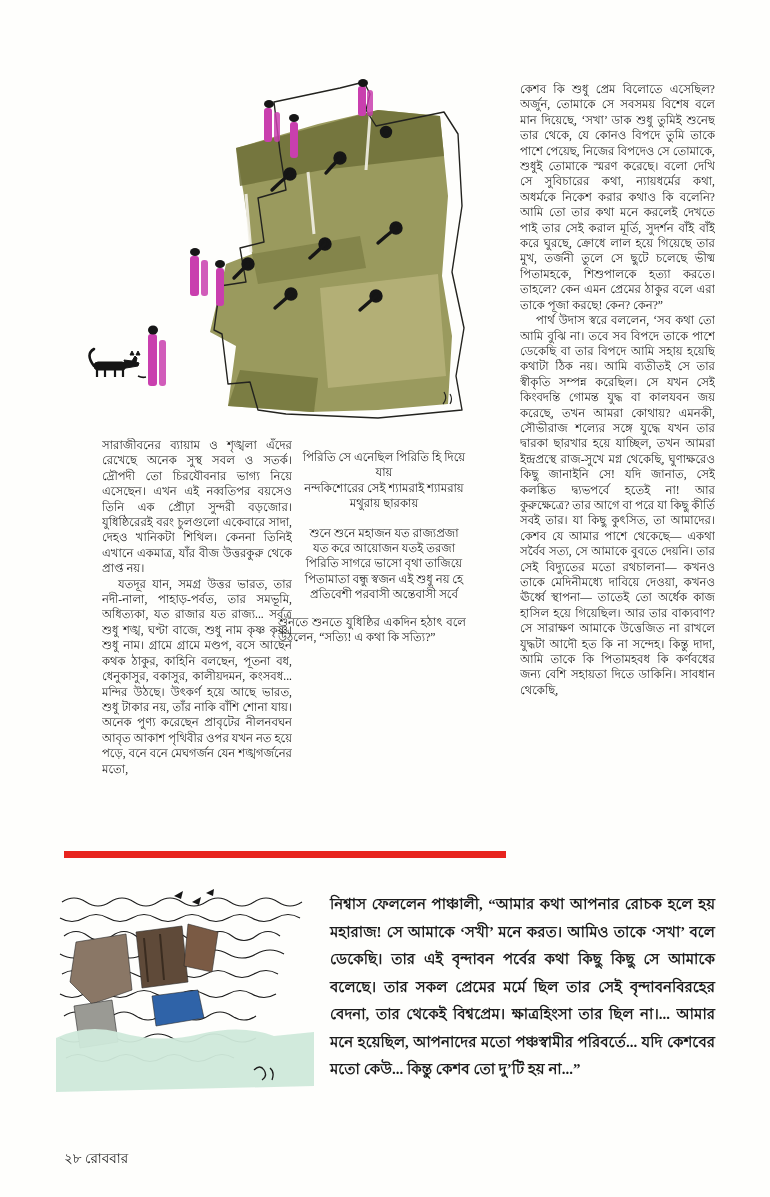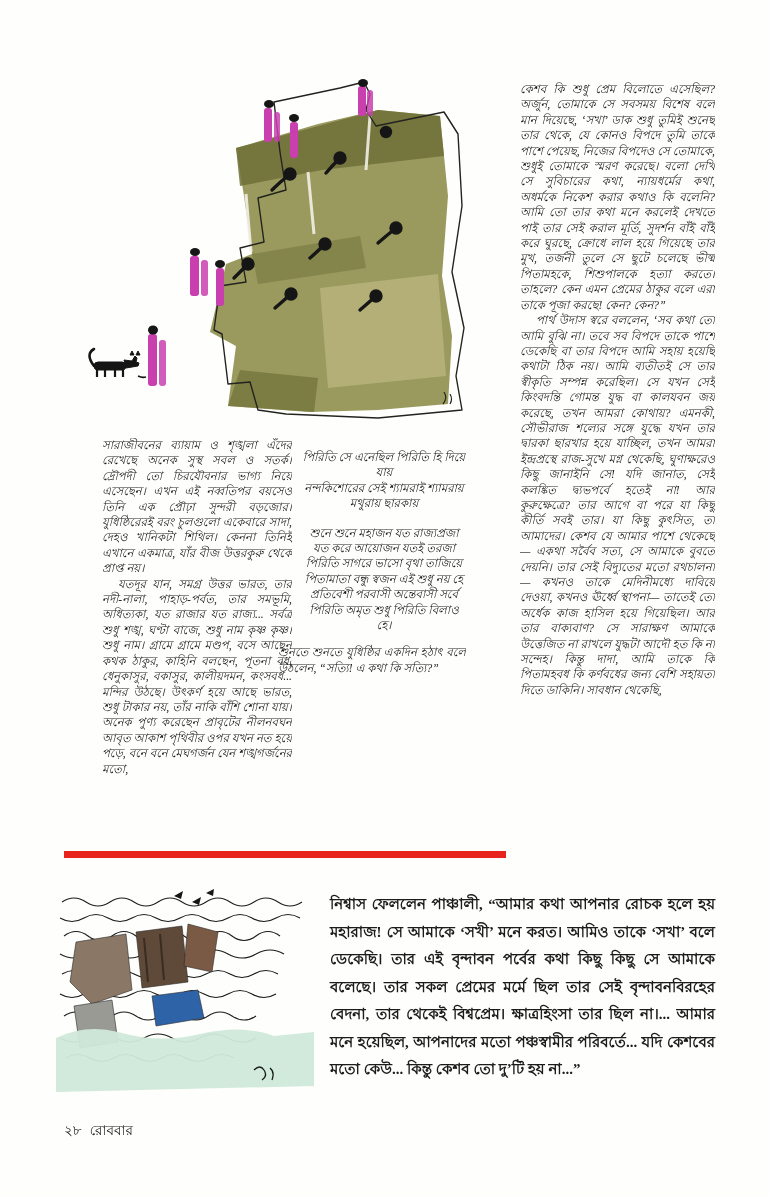--- a/index.html
+++ b/index.html
@@ -1,38 +1,38 @@
 <!DOCTYPE html>
 <html><head>
 <meta charset="utf-8">
 <style>
   html,body { margin:0; padding:0; background:#e9e9e9; }
   .page {
     position:relative; width:770px; height:1197px; margin:0 auto;
     background:#fefefc; overflow:hidden;
     font-family:"Liberation Serif", serif; color:#1c1c1c;
   }
-  .col { position:absolute; text-align:justify; font-size:11.6px; line-height:15.4px; overflow:hidden;font-style:italic; }
+  .col { position:absolute; text-align:justify; font-size:11.6px; line-height:15.4px; overflow:hidden; }
   .col p { margin:0; }
   .col p.indent { text-indent:16px; }
   .col-left   { left:64px;  top:438px; width:190px; height:412px;margin-left:38px; }
   .col-middle { left:278px; top:438px; width:188px; height:412px; }
   .col-right  { left:520px; top:82px;  width:195px; height:768px; }
   .verse { margin:12px 0 12px 24px; text-align:center; }
   .verse .vline { line-height:15.4px; }
   .verse-gap { margin-top:14px; }
   .closing { margin-top:14px; }
   .top-art    { position:absolute; left:78px; top:76px; }
   .bottom-art { position:absolute; left:56px; top:886px; }
   .rule-svg   { position:absolute; left:64px; top:851px; }
   .pull-quote {
     position:absolute; left:330px; top:891px; width:385px;
     font-size:15px; font-weight:bold; line-height:27.5px; text-align:justify;
   }
-  .footer { position:absolute; left:64px; top:1120px; font-size:13.5px;font-family:Liberation Mono, monospace; }
+  .footer { position:absolute; left:64px; top:1148px; font-size:13.5px; }
 </style>
 </head>
 <body>
 
 <div class="page">
 
   <svg class="top-art" width="392" height="356" viewBox="0 0 392 356">
 
     <g>
       <path d="M158,72 L240,48 L300,34 L362,40 L370,120 L364,200 L374,260 L370,328 L300,334 L232,336 L150,330 L158,270 L132,256 L148,188 L174,178 L166,120 Z" fill="#9a9a5e"></path>
@@ -115,21 +115,20 @@
     <div class="verse">
       <div class="vline">পিরিতি সে এনেছিল পিরিতি হি দিয়ে যায়</div>
       <div class="vline">নন্দকিশোরের সেই শ্যামরাই শ্যামরায়</div>
       <div class="vline">মথুরায় ছারকায়</div>
       <div class="verse-gap"></div>
       <div class="vline">শুনে শুনে মহাজন যত রাজ্যপ্রজা</div>
       <div class="vline">যত করে আয়োজন যতই তরজা</div>
       <div class="vline">পিরিতি সাগরে ভাসো বৃথা তাজিয়ে</div>
       <div class="vline">পিতামাতা বন্ধু স্বজন এই শুধু নয় হে</div>
       <div class="vline">প্রতিবেশী পরবাসী অন্তেবাসী সর্বে</div>
-      <div class="vline">পিরিতি অমৃত শুধু পিরিতি বিলাও হে।</div>
     </div>
     <p class="closing">শুনতে শুনতে যুধিষ্ঠির একদিন হঠাৎ বলে উঠলেন, “সত্যি! এ কথা কি সত্যি?”</p>
   </div>
 
   <div class="col col-right">
     <p>কেশব কি শুধু প্রেম বিলোতে এসেছিল? অর্জুন, তোমাকে সে সবসময় বিশেষ বলে মান দিয়েছে, ‘সখা’ ডাক শুধু তুমিই শুনেছ তার থেকে, যে কোনও বিপদে তুমি তাকে পাশে পেয়েছ, নিজের বিপদেও সে তোমাকে, শুধুই তোমাকে স্মরণ করেছে। বলো দেখি সে সুবিচারের কথা, ন্যায়ধর্মের কথা, অধর্মকে নিকেশ করার কথাও কি বলেনি? আমি তো তার কথা মনে করলেই দেখতে পাই তার সেই করাল মূর্তি, সুদর্শন বাঁই বাঁই করে ঘুরছে, ক্রোধে লাল হয়ে গিয়েছে তার মুখ, তর্জনী তুলে সে ছুটে চলেছে ভীষ্ম পিতামহকে, শিশুপালকে হত্যা করতে। তাহলে? কেন এমন প্রেমের ঠাকুর বলে এরা তাকে পূজা করছে! কেন? কেন?”</p>
     <p class="indent">পার্থ উদাস স্বরে বললেন, ‘সব কথা তো আমি বুঝি না। তবে সব বিপদে তাকে পাশে ডেকেছি বা তার বিপদে আমি সহায় হয়েছি কথাটা ঠিক নয়। আমি ব্যতীতই সে তার স্বীকৃতি সম্পন্ন করেছিল। সে যখন সেই কিংবদন্তি গোমন্ত যুদ্ধ বা কালযবন জয় করেছে, তখন আমরা কোথায়? এমনকী, সৌভীরাজ শল্যের সঙ্গে যুদ্ধে যখন তার দ্বারকা ছারখার হয়ে যাচ্ছিল, তখন আমরা ইন্দ্রপ্রস্থে রাজ-সুখে মগ্ন থেকেছি, ঘুণাক্ষরেও কিছু জানাইনি সে! যদি জানাত, সেই কলঙ্কিত দ্ব্যভপর্বে হতেই না! আর কুরুক্ষেত্রে? তার আগে বা পরে যা কিছু কীর্তি সবই তার। যা কিছু কুৎসিত, তা আমাদের। কেশব যে আমার পাশে থেকেছে— একথা সর্বৈব সত্য, সে আমাকে বুবতে দেয়নি। তার সেই বিদ্যুতের মতো রথচালনা— কখনও তাকে মেদিনীমধ্যে দাবিয়ে দেওয়া, কখনও ঊর্ধ্বে স্থাপনা— তাতেই তো অর্ধেক কাজ হাসিল হয়ে গিয়েছিল। আর তার বাক্যবাণ? সে সারাক্ষণ আমাকে উত্তেজিত না রাখলে যুদ্ধটা আদৌ হত কি না সন্দেহ। কিন্তু দাদা, আমি তাকে কি পিতামহবধ কি কর্ণবধের জন্য বেশি সহায়তা দিতে ডাকিনি। সাবধান থেকেছি,</p>
   </div>
 
   <svg class="rule-svg" width="442" height="8" viewBox="0 0 442 8">

